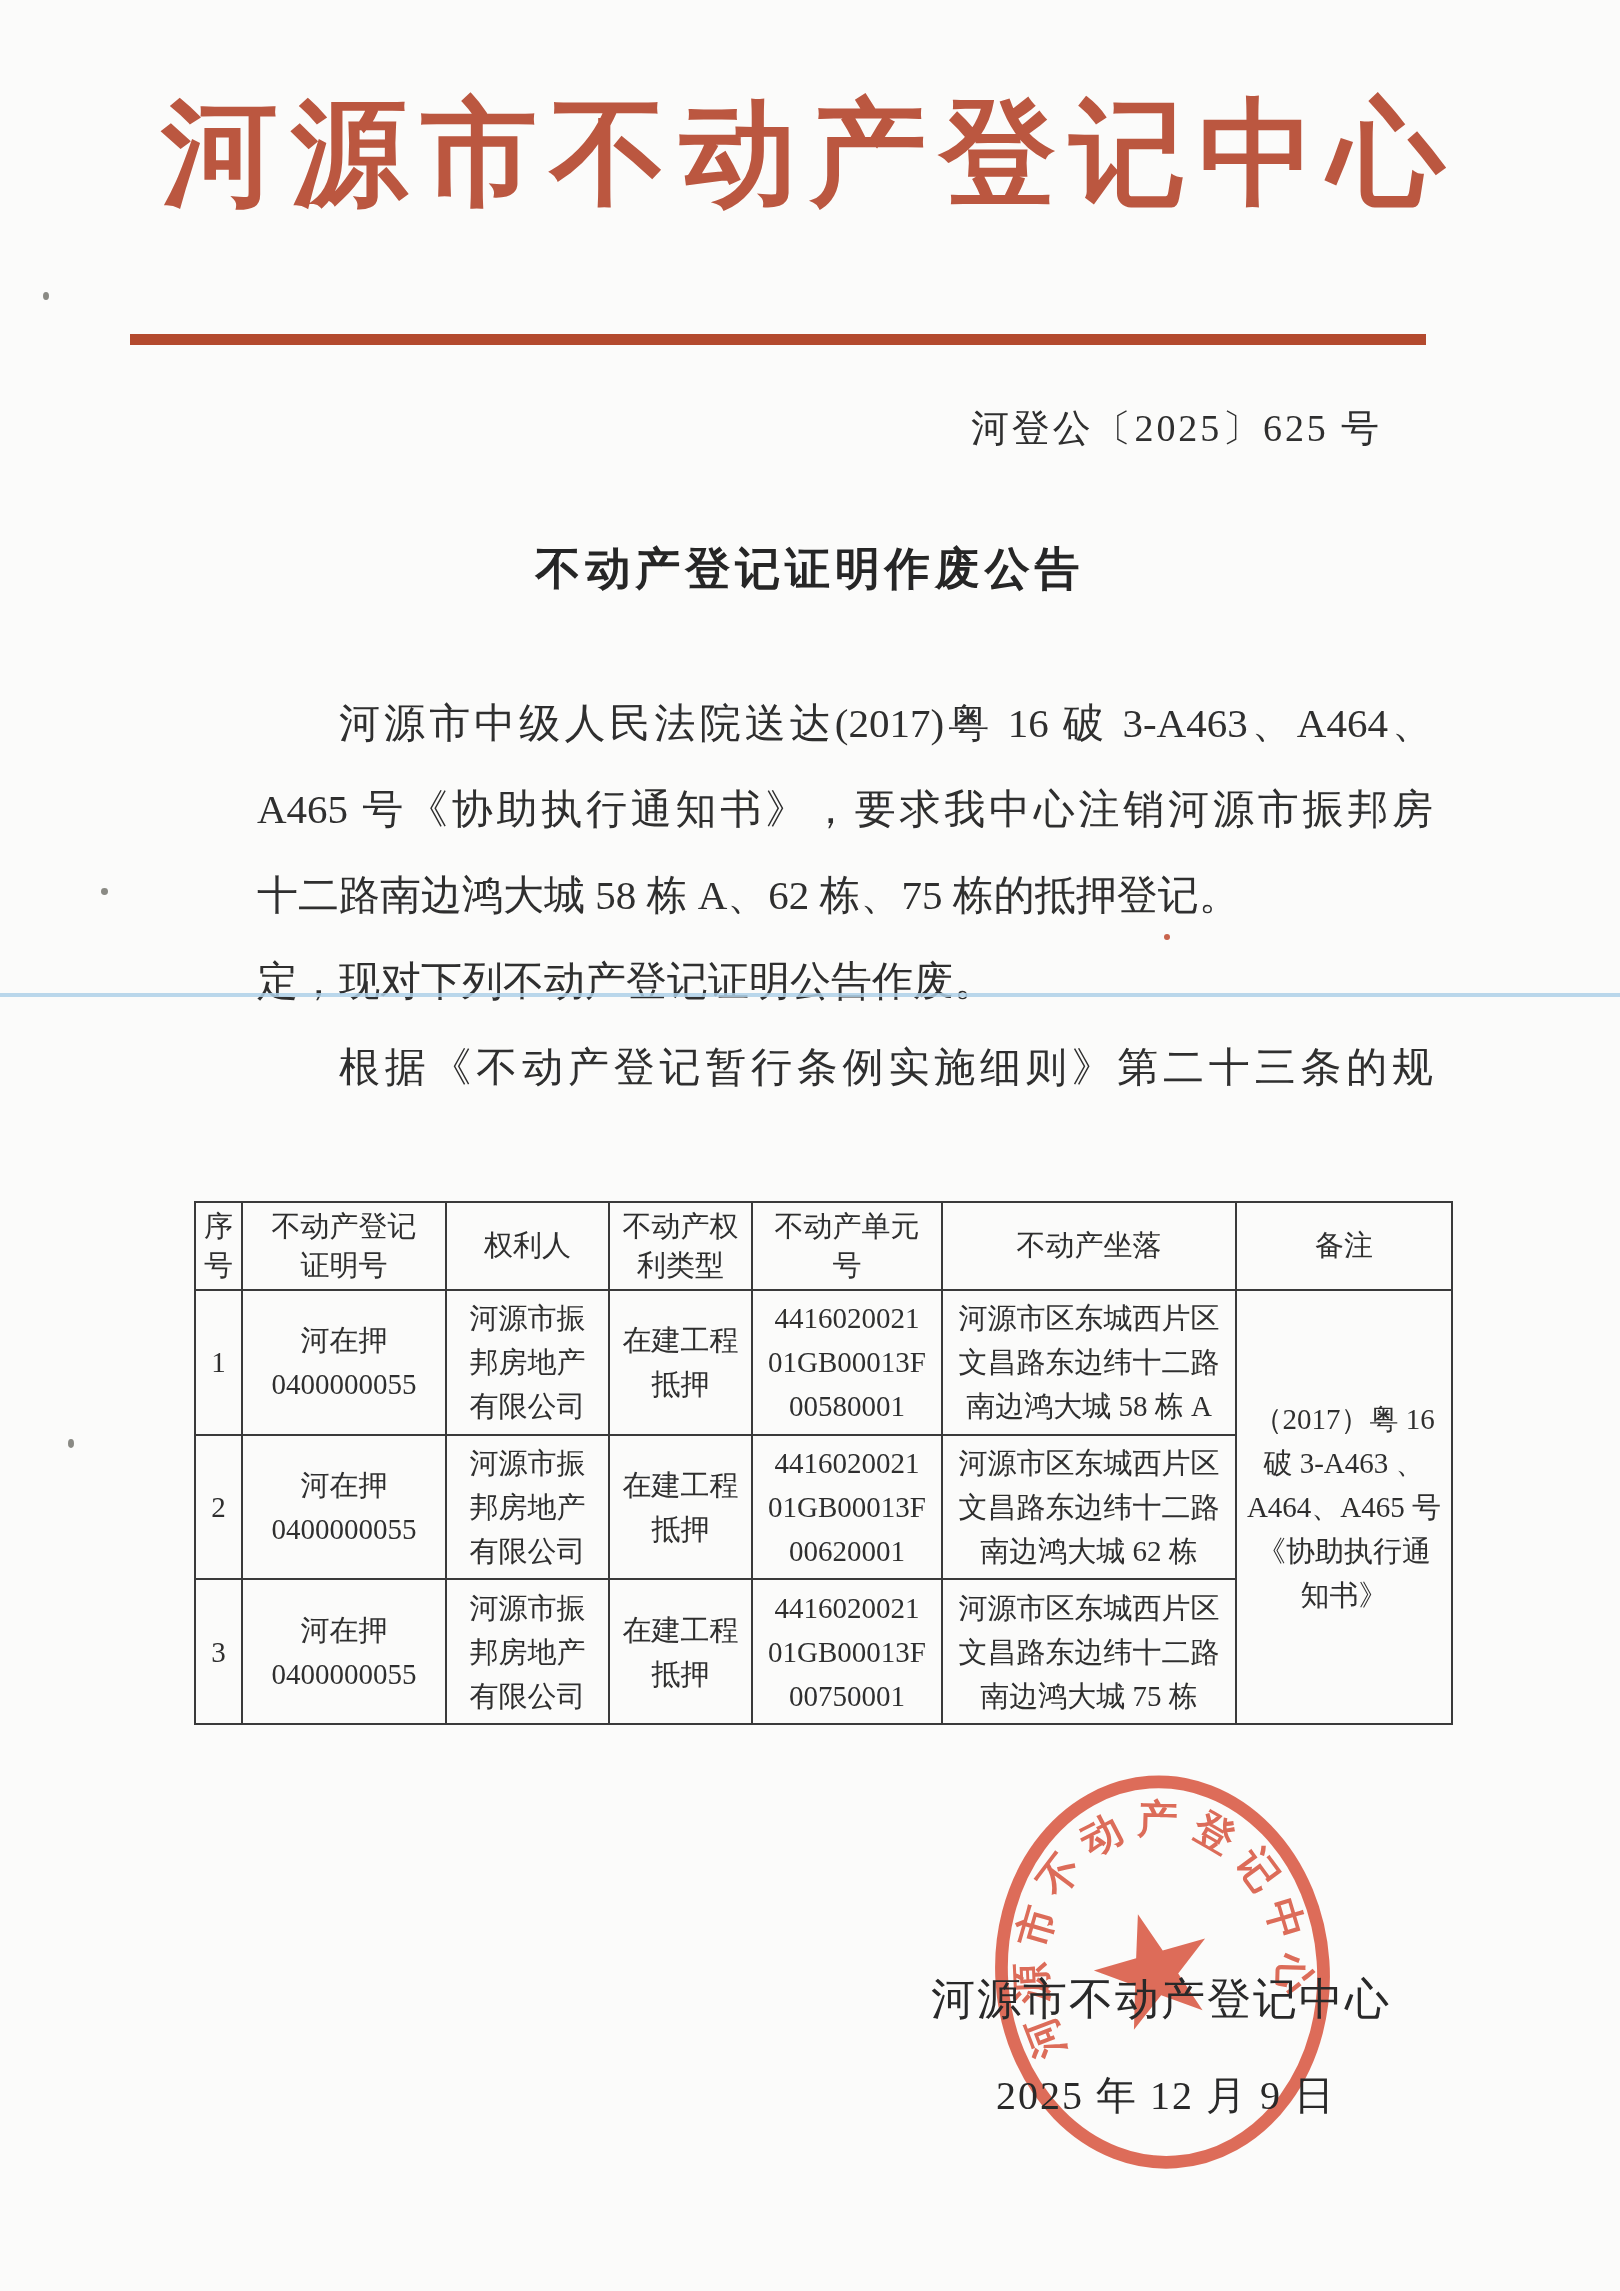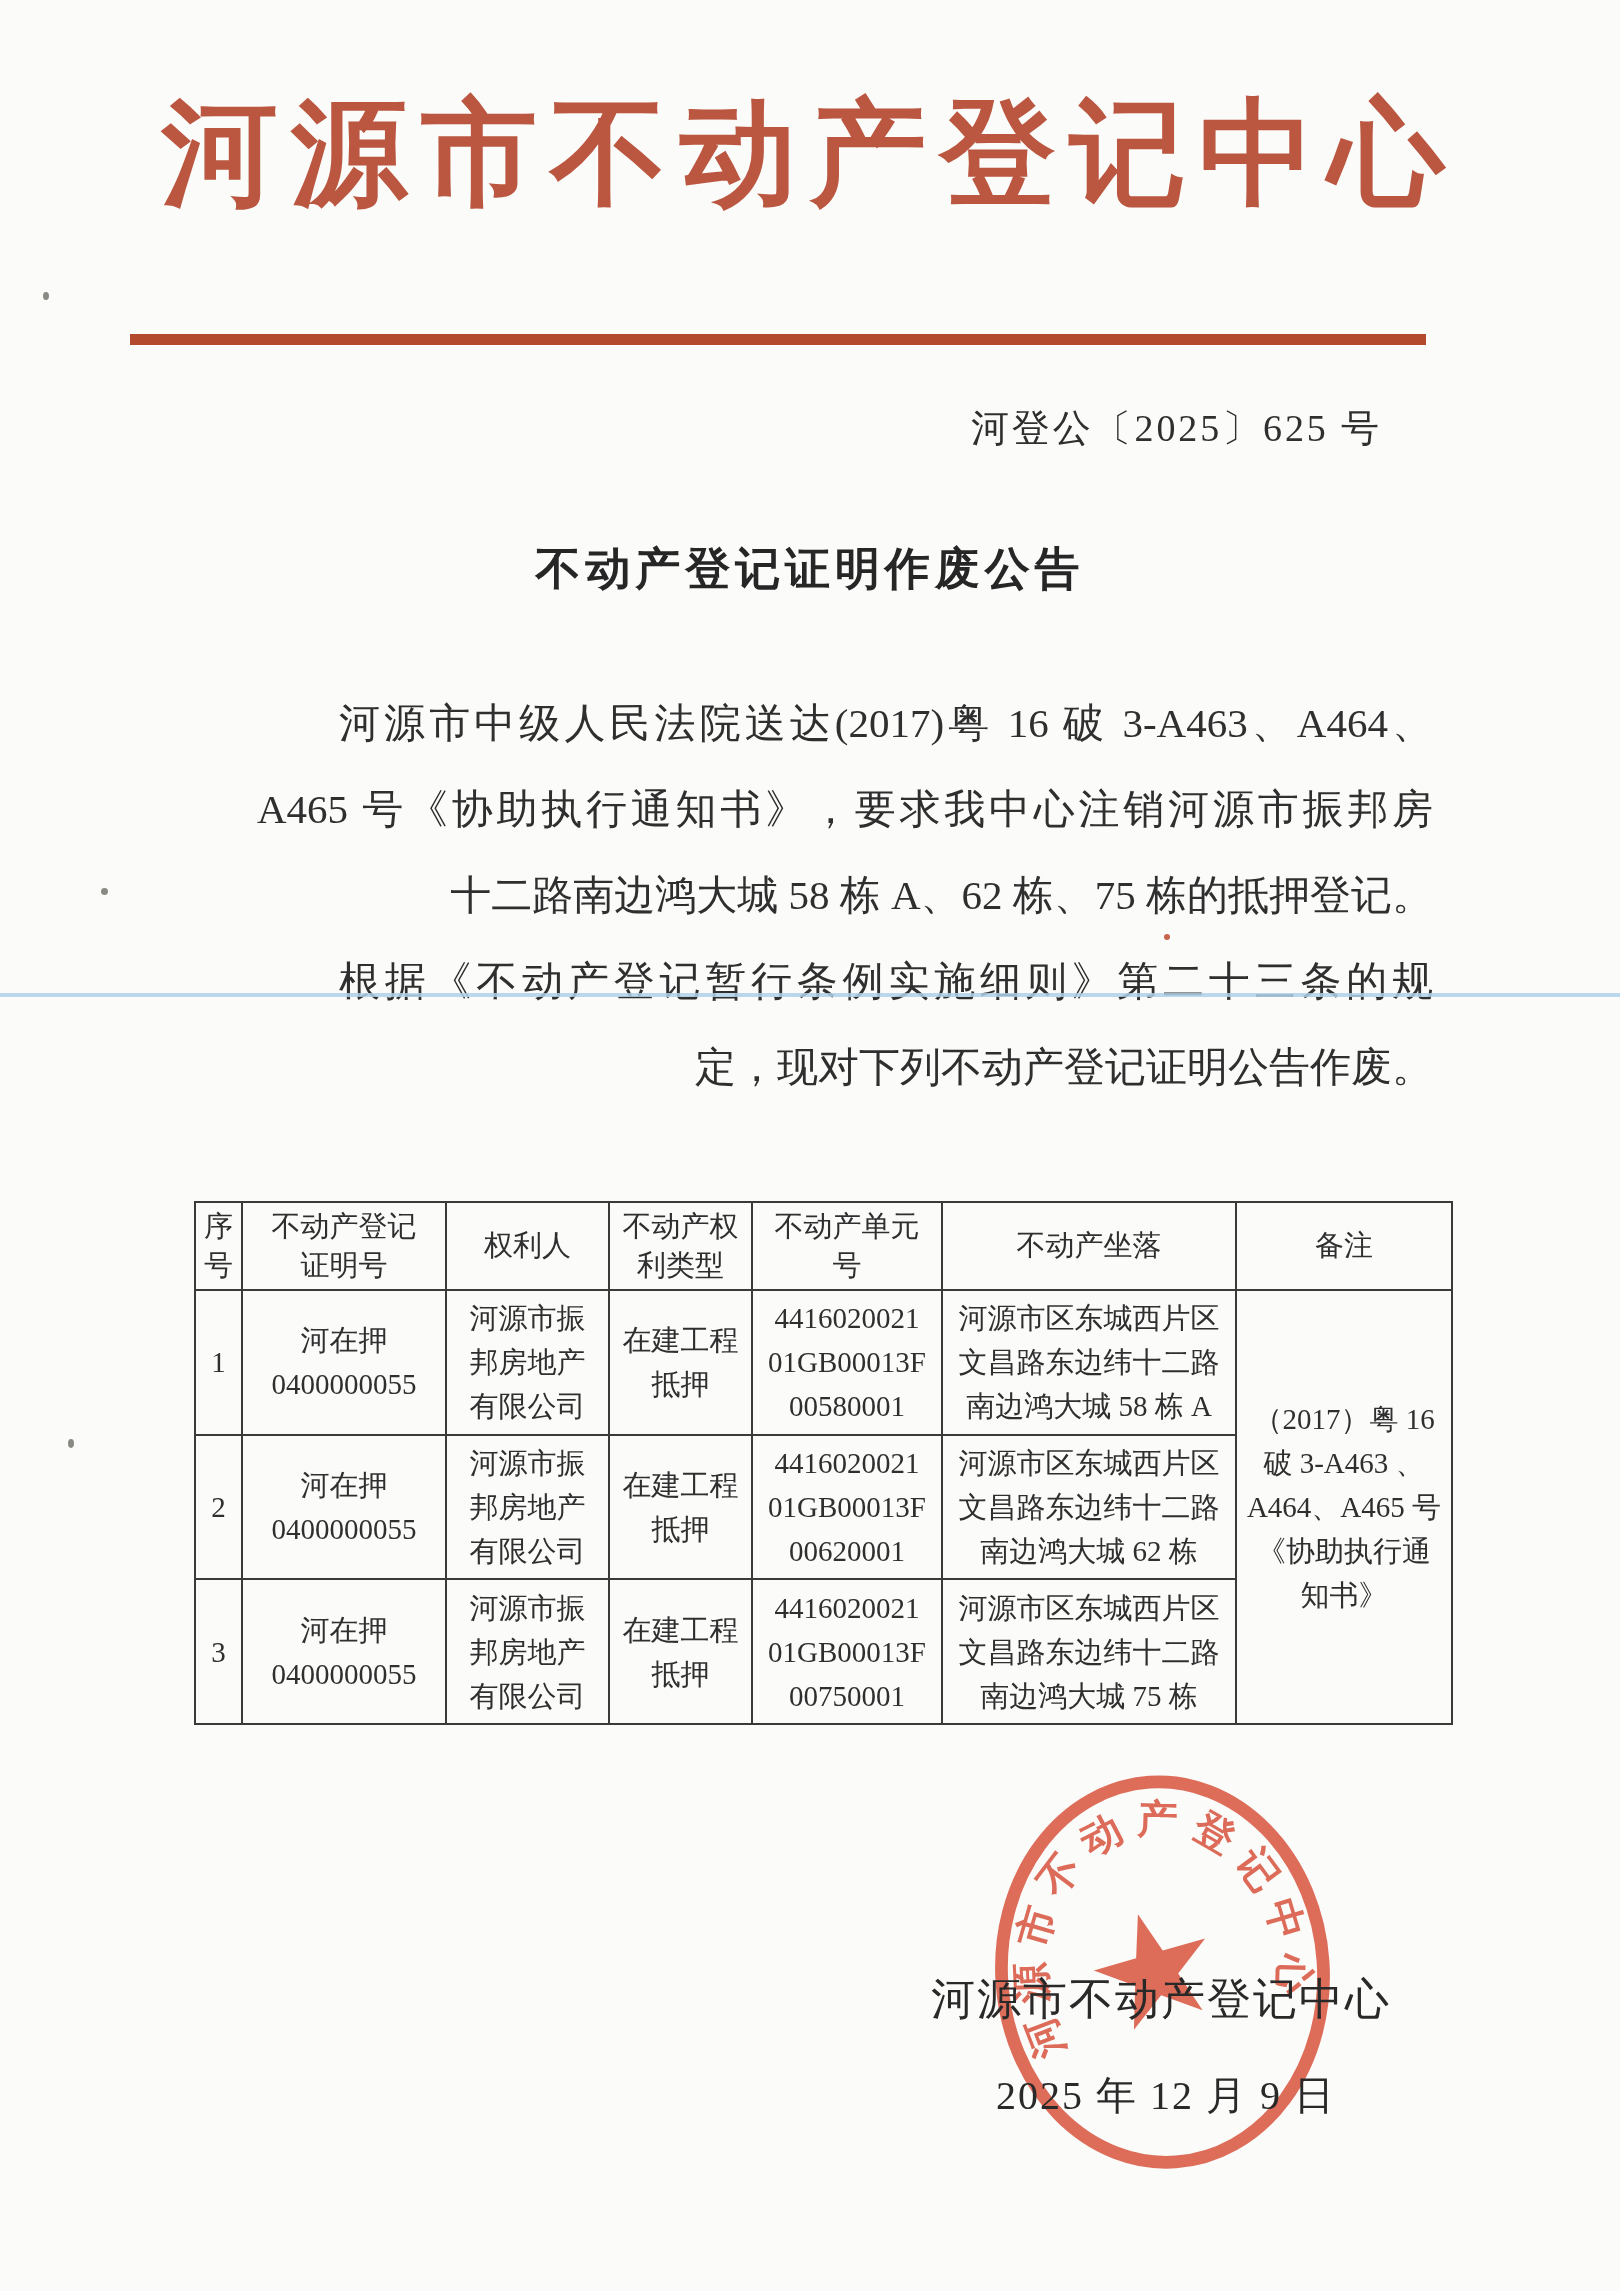--- a/index.html
+++ b/index.html
@@ -33,21 +33,21 @@
   .notice-title{
     top:539px;left:0;width:1620px;
     text-align:center;
     font-size:45px;font-weight:bold;letter-spacing:4.9px;
     color:#262626;white-space:nowrap;
   }
   .body-block{
     top:680px;left:257px;width:1176px;
     font-size:41px;color:#2f2f2f;
   }
-  .bline{height:86px;line-height:86px;white-space:nowrap;text-align:right;}
+  .bline{height:86px;line-height:86px;white-space:nowrap;}
   .jline{white-space:normal;text-align:justify;text-align-last:justify;}
   .indent{padding-left:82px;}
   .artifact-blue{
     top:993px;left:0;width:1620px;height:3.9px;
     background:#aed0e8;opacity:.85;
   }
   .speck{background:#8a8a84;border-radius:50%;}
   .red-speck{background:#c8644d;border-radius:50%;}
   
   table.reg{
@@ -86,22 +86,22 @@
 <div class="abs red-line"></div>
 
 <div class="abs doc-number">河登公〔2025〕625 号</div>
 
 <div class="abs notice-title">不动产登记证明作废公告</div>
 
 <div class="abs body-block">
   <div class="bline jline indent">河源市中级人民法院送达(2017)粤 16 破 3-A463、A464、</div>
   <div class="bline jline">A465 号《协助执行通知书》，要求我中心注销河源市振邦房</div>
   <div class="bline">十二路南边鸿大城 58 栋 A、62 栋、75 栋的抵押登记。</div>
+  <div class="bline">定，现对下列不动产登记证明公告作废。</div>
   <div class="bline jline indent">根据《不动产登记暂行条例实施细则》第二十三条的规</div>
-  <div class="bline">定，现对下列不动产登记证明公告作废。</div>
 </div>
 
 <div class="abs artifact-blue"></div>
 <div class="abs speck" style="top:292px;left:43px;width:5.9px;height:7.8px;"></div>
 <div class="abs speck" style="top:888px;left:101px;width:6.9px;height:6.9px;"></div>
 <div class="abs speck" style="top:1439px;left:68px;width:5.9px;height:8.8px;"></div>
 <div class="abs red-speck" style="top:934px;left:1164px;width:5.9px;height:5.9px;"></div>
 
 <table class="reg">
   <colgroup>

